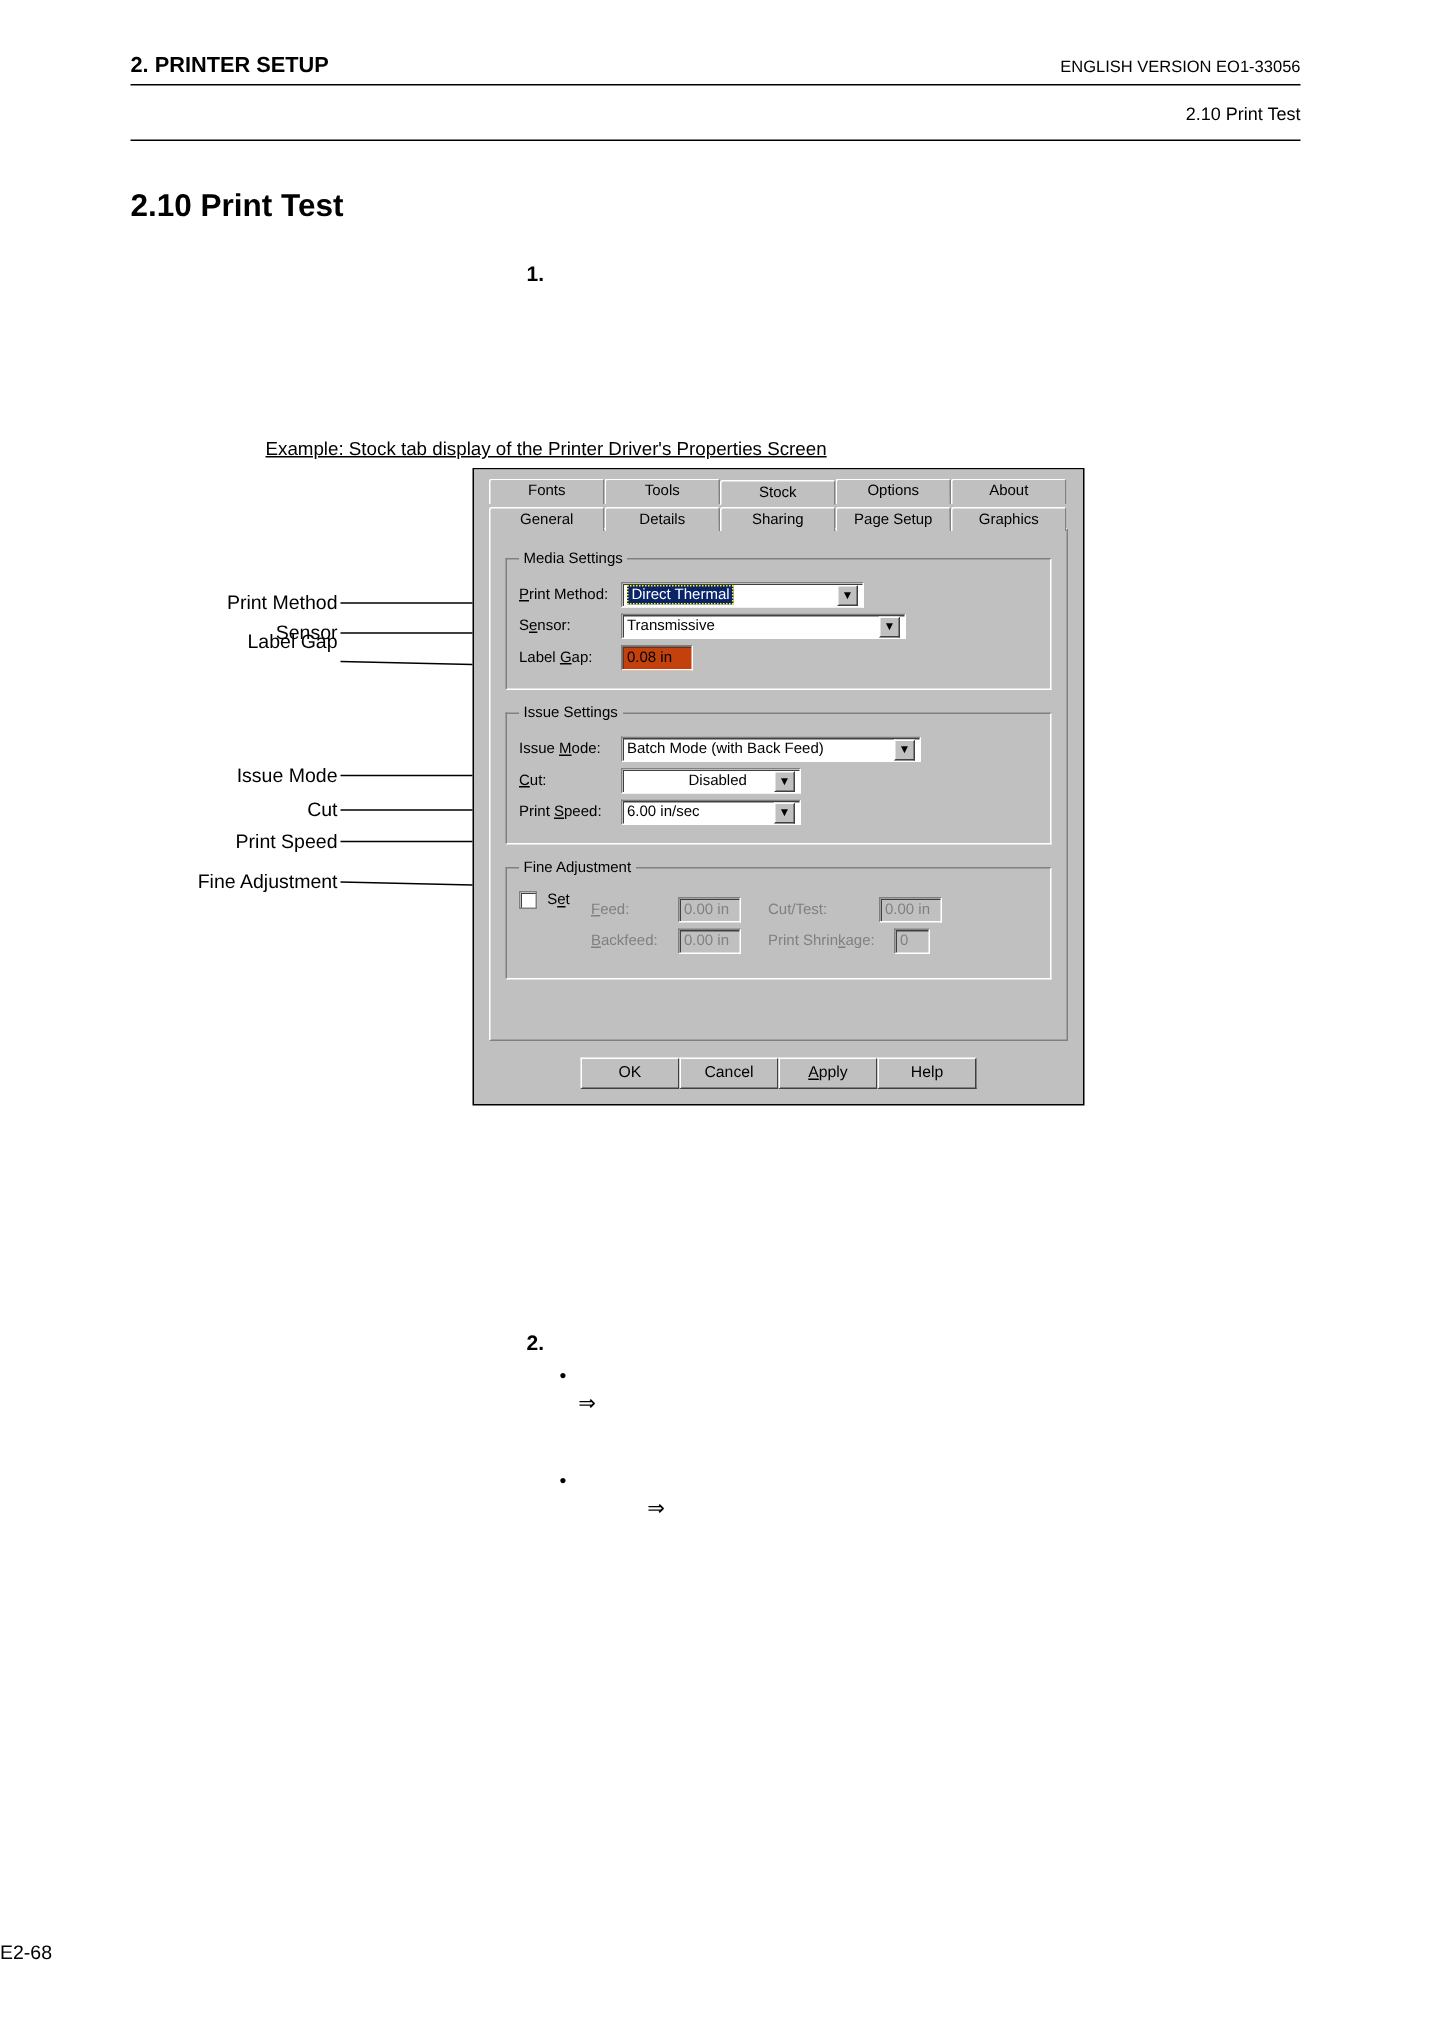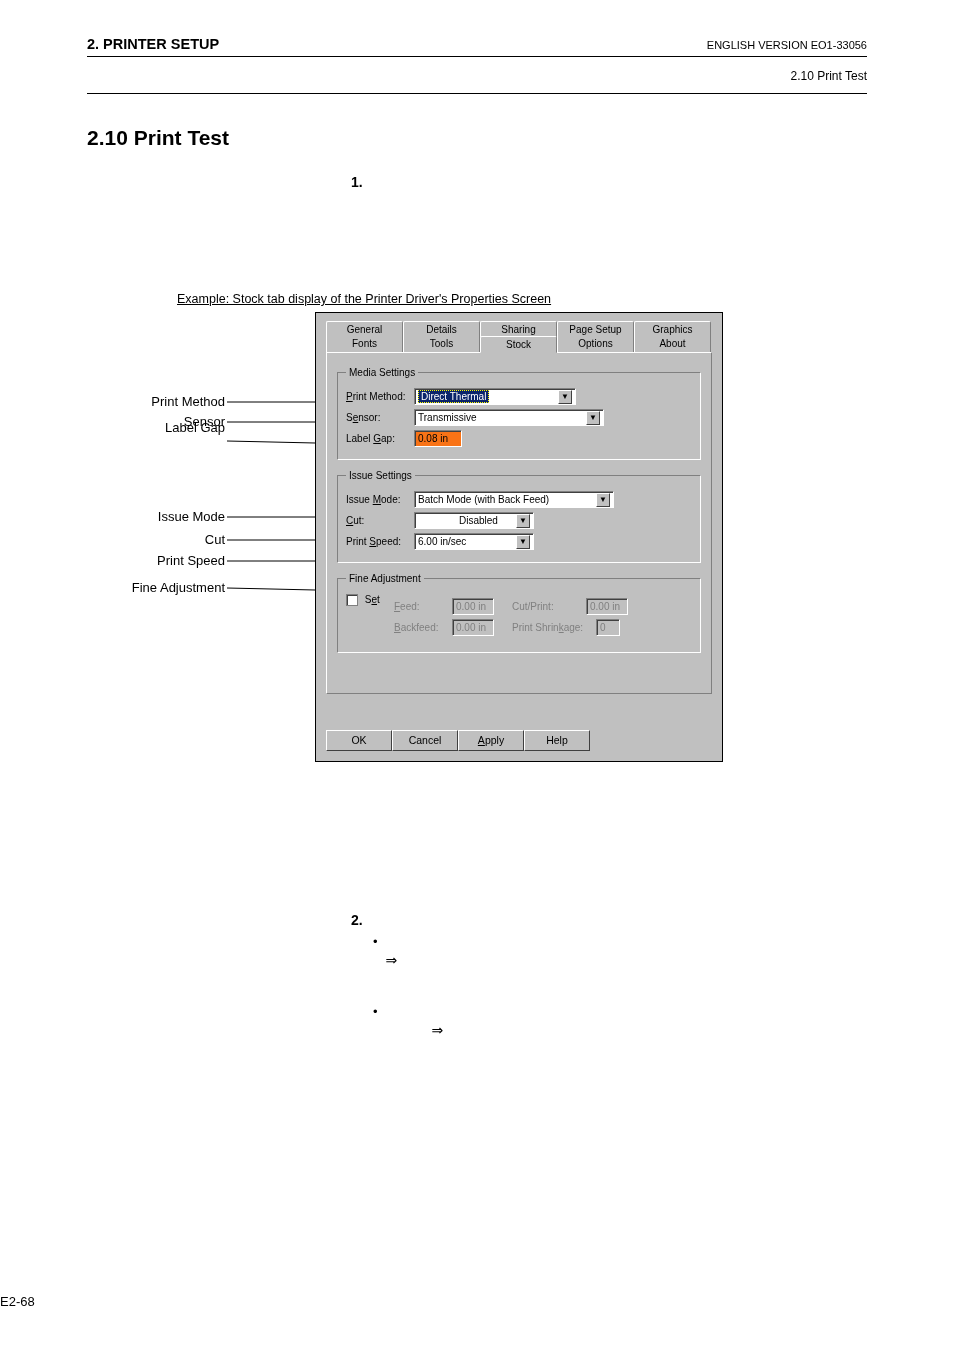--- a/index.html
+++ b/index.html
@@ -96,29 +96,29 @@
     height: 17px; font-size:10px; padding: 1px 3px;
     display:flex; align-items:center; justify-content:space-between;
   }
   .combo .arrow {
     width:14px; height:14px; background:#c0c0c0;
     border:1px solid #fff; border-right-color:#404040; border-bottom-color:#404040;
     text-align:center; font-size:8px; line-height:12px;
   }
   .combo.highlight span.text { background:#0a246a; color:#fff; padding:0 2px; border:1px dotted #ff0; }
   .textbox {
-    background:#f97316; border:1px solid #808080;
+    background:#c2410c; border:1px solid #808080;
     border-right-color:#fff; border-bottom-color:#fff;
     box-shadow: inset 1px 1px 0 #404040;
     height: 17px; font-size:10px; padding: 1px 3px;
     display:flex; align-items:center;
   }
   .textbox.disabled { background:#c0c0c0; color:#808080; }
   .checkbox { width:12px; height:12px; background:#fff; border:1px solid #808080; box-shadow: inset 1px 1px 0 #404040; display:inline-block; margin-right:4px; vertical-align:middle;}
-  .dlg-buttons { display:flex; margin-top: 36px; }
+  .dlg-buttons { display:flex; justify-content:center; margin-top: 11px; }
   .wbtn {
     min-width: 66px; height: 21px;
     background:#c0c0c0;
     border:1px solid #fff; border-right-color:#404040; border-bottom-color:#404040;
     font-size:10.5px; text-align:center; line-height:19px;
   }
   .callouts { position: relative; }
   .callout { position:absolute; right: 0; font-size:13px; white-space:nowrap; text-align:right; }
   .bullet { display:flex; align-items:flex-start; gap:8px; margin: 4px 0 6px 22px; font-size:13px; }
   .arrow-glyph { font-size:14px; }
@@ -168,34 +168,34 @@
         <line x1="80" y1="228" x2="168" y2="228" stroke="#000" stroke-width="1"></line>
         <line x1="80" y1="249" x2="168" y2="249" stroke="#000" stroke-width="1"></line>
         <line x1="80" y1="276" x2="168" y2="278" stroke="#000" stroke-width="1"></line>
       </svg>
 
       <div style="width:90px;"></div>
 
       <div class="dialog">
         <div class="dialog-body">
           <div class="tabstrip">
+            <div class="tabs tab-row2">
+              <div class="tab">Fonts</div>
+              <div class="tab">Tools</div>
+              <div class="tab active" style="position:relative; top:1px; border-bottom:1px solid #c0c0c0;">Stock</div>
+              <div class="tab">Options</div>
+              <div class="tab">About</div>
+            </div>
             <div class="tabs tab-row1">
               <div class="tab back">General</div>
               <div class="tab back">Details</div>
               <div class="tab back">Sharing</div>
               <div class="tab back">Page Setup</div>
               <div class="tab back">Graphics</div>
             </div>
-            <div class="tabs tab-row2">
-              <div class="tab">Fonts</div>
-              <div class="tab">Tools</div>
-              <div class="tab active" style="position:relative; top:1px; border-bottom:1px solid #c0c0c0;">Stock</div>
-              <div class="tab">Options</div>
-              <div class="tab">About</div>
-            </div>
           </div>
           <div class="tabpanel">
 
             <fieldset class="group">
               <legend>Media Settings</legend>
               <div class="field-row">
                 <div class="field-label"><u>P</u>rint Method:</div>
                 <div class="combo highlight" style="width:162px;">
                   <span class="text">Direct Thermal</span>
                   <span class="arrow">▼</span>
@@ -247,21 +247,21 @@
                 <div style="width:42px;">
                   <span class="checkbox"></span>
                   <span>S<u>e</u>t</span>
                 </div>
                 <div style="flex:1;">
                   <div class="field-row">
                     <div class="field-label disabled" style="width:52px;"><u>F</u>eed:</div>
                     <div class="textbox disabled" style="width:42px;">
                         <span>0.00 in</span>
                       </div>
-                    <div class="field-label disabled" style="width:68px; margin-left:12px;">Cut/Print:</div>
+                    <div class="field-label disabled" style="width:68px; margin-left:12px;">Cut/Test:</div>
                     <div class="textbox disabled" style="width:42px;">
                         <span>0.00 in</span>
                       </div>
                   </div>
                   <div class="field-row">
                     <div class="field-label disabled" style="width:52px;"><u>B</u>ackfeed:</div>
                     <div class="textbox disabled" style="width:42px;">
                         <span>0.00 in</span>
                       </div>
                     <div class="field-label disabled" style="width:78px; margin-left:12px;">Print Shrin<u>k</u>age:</div>

